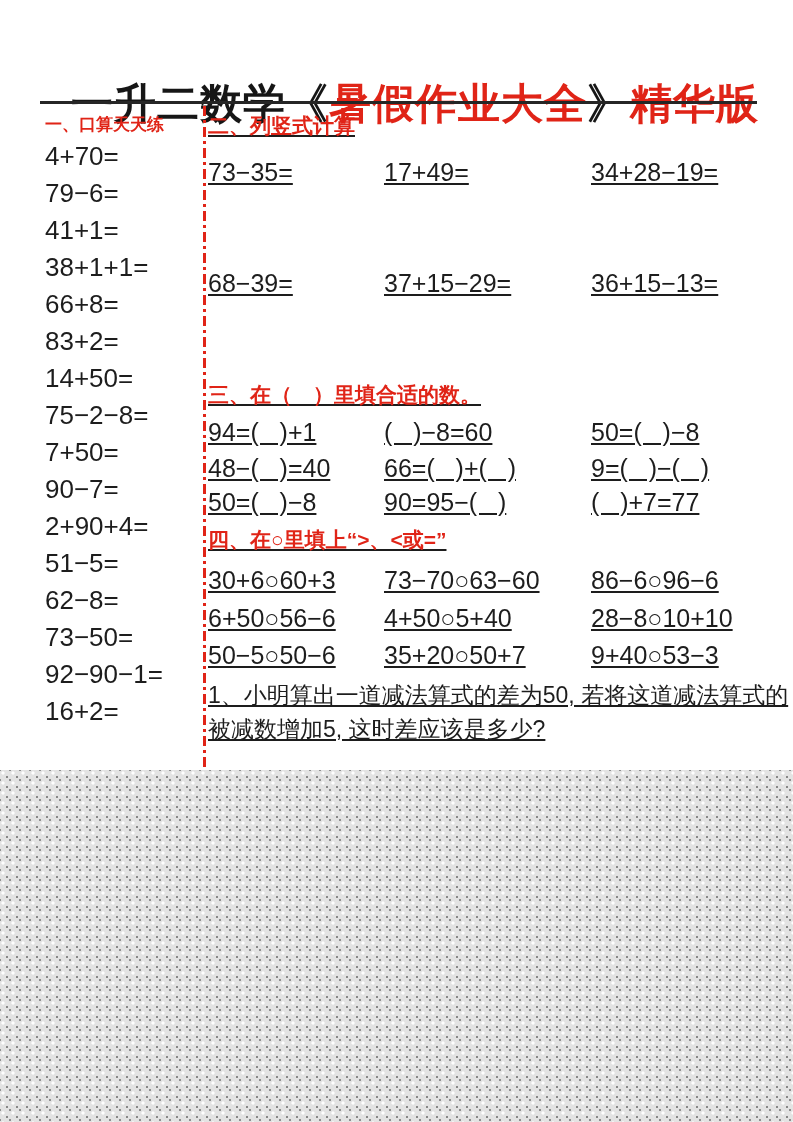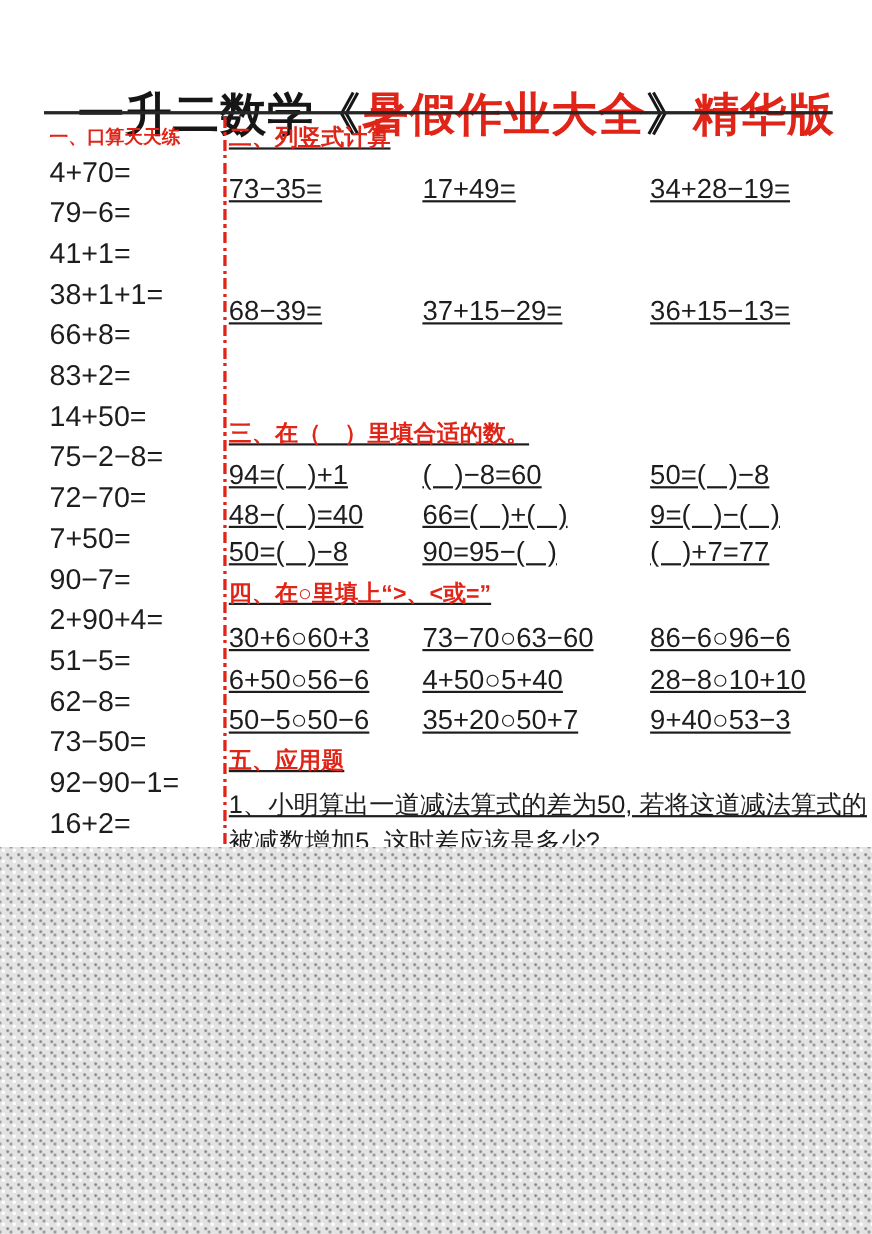--- a/index.html
+++ b/index.html
@@ -88,21 +88,20 @@
     <div class="sec-heading">一、口算天天练</div>
     <div class="oral-list">
       <div class="oral-item">4+70=</div>
       <div class="oral-item">79−6=</div>
       <div class="oral-item">41+1=</div>
       <div class="oral-item">38+1+1=</div>
       <div class="oral-item">66+8=</div>
       <div class="oral-item">83+2=</div>
       <div class="oral-item">14+50=</div>
       <div class="oral-item">75−2−8=</div>
-      <div class="oral-item">72−70=</div>
       <div class="oral-item">7+50=</div>
       <div class="oral-item">90−7=</div>
       <div class="oral-item">2+90+4=</div>
       <div class="oral-item">51−5=</div>
       <div class="oral-item">62−8=</div>
       <div class="oral-item">73−50=</div>
       <div class="oral-item">92−90−1=</div>
       <div class="oral-item">16+2=</div>
     </div>
   </div>
@@ -150,21 +149,20 @@
       <span>6+50○56−6</span>
       <span>4+50○5+40</span>
       <span>28−8○10+10</span>
     </div>
     <div class="prob-row row-4c">
       <span>50−5○50−6</span>
       <span>35+20○50+7</span>
       <span>9+40○53−3</span>
     </div>
 
-    <div class="sec-heading h-five">五、应用题</div>
     <div class="apply-line line-1">1、小明算出一道减法算式的差为50, 若将这道减法算式的</div>
     <div class="apply-line line-2">被减数增加5, 这时差应该是多少?</div>
 
   </div>
 
   <div class="pattern"></div>
 
 </div>
 
 </body></html>

